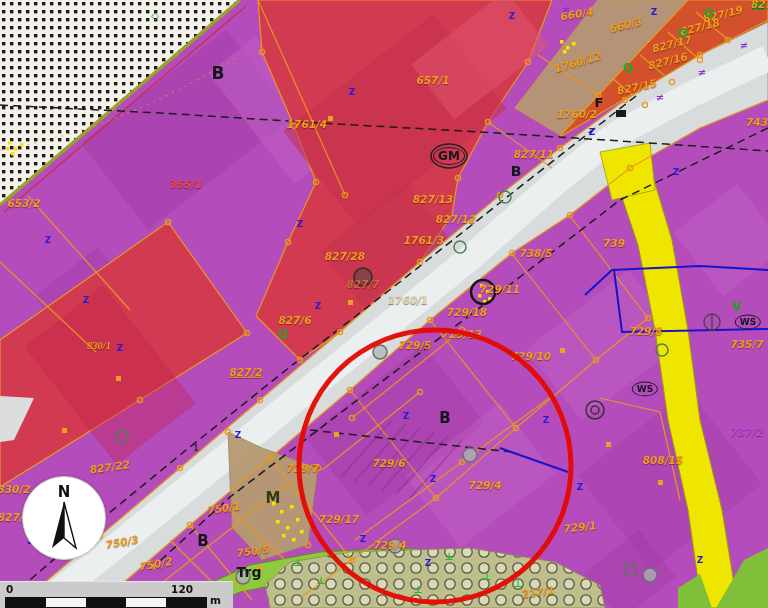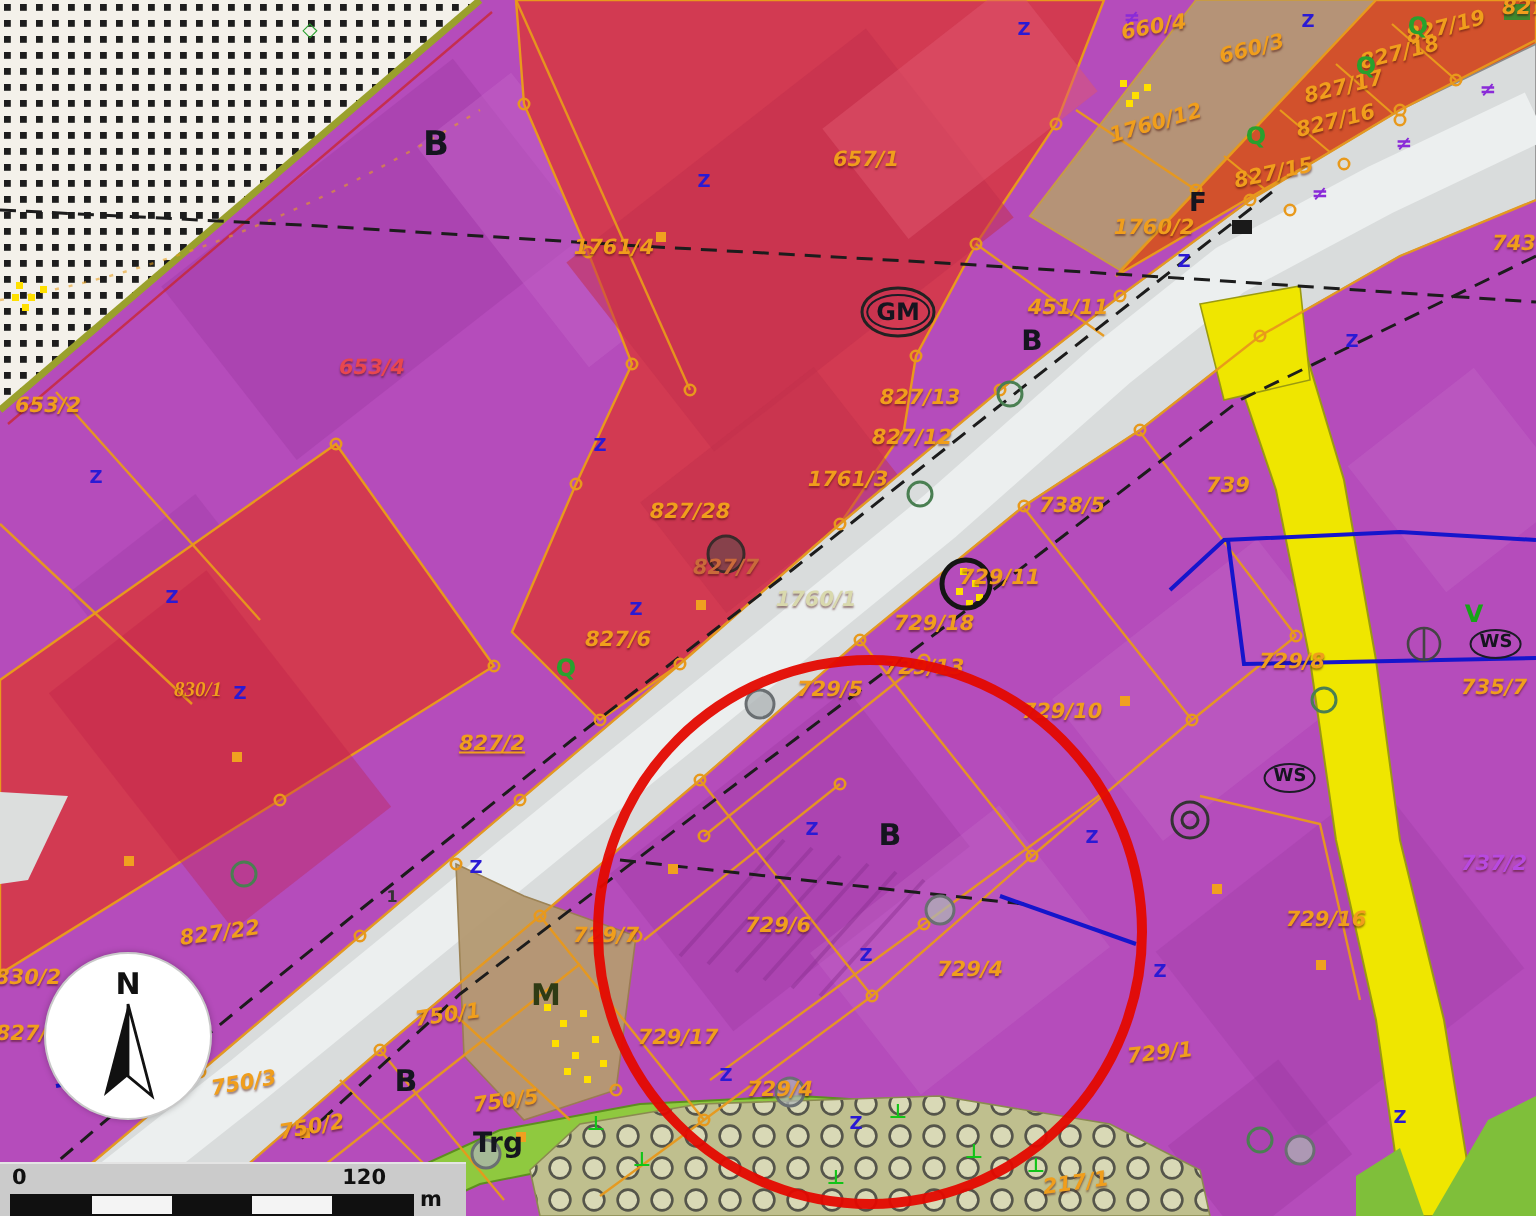--- a/index.html
+++ b/index.html
@@ -274,51 +274,51 @@
       <span class="lbl parcel" style="left: 723px; top: 14px; transform: translate(-50%, -50%) rotate(-14deg);">827/19</span>
       <span class="lbl parcel" style="left: 700px; top: 27px; transform: translate(-50%, -50%) rotate(-14deg);">827/18</span>
       <span class="lbl parcel" style="left: 672px; top: 44px; transform: translate(-50%, -50%) rotate(-14deg);">827/17</span>
       <span class="lbl parcel" style="left: 668px; top: 61px; transform: translate(-50%, -50%) rotate(-14deg);">827/16</span>
       <span class="lbl parcel" style="left: 637px; top: 87px; transform: translate(-50%, -50%) rotate(-12deg);">827/15</span>
       <span class="lbl parcel" style="left: 762px; top: 4px;">827</span>
       <span class="lbl parcel" style="left: 578px; top: 62px; transform: translate(-50%, -50%) rotate(-16deg);">1760/12</span>
       <span class="lbl parcel" style="left: 577px; top: 114px;">1760/2</span>
       <span class="lbl parcel" style="left: 433px; top: 80px;">657/1</span>
       <span class="lbl parcel" style="left: 307px; top: 124px;">1761/4</span>
-      <span class="lbl parcel" style="left: 186px; top: 184px; color: rgb(232, 71, 78);">653/4</span>
+      <span class="lbl parcel" style="left: 186px; top: 184px; color: rgb(232, 71, 78);">355/1</span>
       <span class="lbl parcel" style="left: 24px; top: 203px;">653/2</span>
-      <span class="lbl parcel" style="left: 534px; top: 154px;">451/11</span>
-      <span class="lbl parcel" style="left: 460px; top: 199px; text-align: right;">827/13</span>
+      <span class="lbl parcel" style="left: 534px; top: 154px;">827/11</span>
+      <span class="lbl parcel" style="left: 433px; top: 199px; text-align: right;">827/13</span>
       <span class="lbl parcel" style="left: 456px; top: 219px;">827/12</span>
       <span class="lbl parcel" style="left: 424px; top: 240px; text-align: center;">1761/3</span>
       <span class="lbl parcel" style="left: 345px; top: 256px;">827/28</span>
       <span class="lbl parcel" style="left: 363px; top: 284px; color: rgb(201, 106, 58);">827/7</span>
       <span class="lbl parcel" style="left: 408px; top: 300px; color: rgb(217, 217, 173);">1760/1</span>
-      <span class="lbl parcel" style="left: 309px; top: 320px;">827/6</span>
+      <span class="lbl parcel" style="left: 295px; top: 320px;">827/6</span>
       <span class="lbl parcel" style="left: 246px; top: 372px; text-decoration: underline;">827/2</span>
       <span class="lbl parcel" style="left: 99px; top: 346px; font-family: Liberation Serif, serif;">830/1</span>
       <span class="lbl parcel" style="left: 14px; top: 489px;">830/2</span>
       <span class="lbl parcel" style="left: 18px; top: 517px;">827/24</span>
       <span class="lbl parcel" style="left: 110px; top: 467px; transform: translate(-50%, -50%) rotate(-8deg);">827/22</span>
       <span class="lbl parcel" style="left: 536px; top: 253px;">738/5</span>
       <span class="lbl parcel" style="left: 614px; top: 243px;">739</span>
       <span class="lbl parcel" style="left: 757px; top: 122px;">743</span>
       <span class="lbl parcel" style="left: 500px; top: 289px;">729/11</span>
       <span class="lbl parcel" style="left: 467px; top: 312px;">729/18</span>
       <span class="lbl parcel" style="left: 462px; top: 334px;">729/13</span>
       <span class="lbl parcel" style="left: 415px; top: 345px;">729/5</span>
       <span class="lbl parcel" style="left: 531px; top: 356px;">729/10</span>
       <span class="lbl parcel" style="left: 646px; top: 331px;">729/8</span>
       <span class="lbl parcel" style="left: 747px; top: 344px;">735/7</span>
       <span class="lbl parcel" style="left: 303px; top: 468px;">729/7</span>
       <span class="lbl parcel" style="left: 389px; top: 463px;">729/6</span>
       <span class="lbl parcel" style="left: 485px; top: 485px;">729/4</span>
       <span class="lbl parcel" style="left: 339px; top: 519px;">729/17</span>
       <span class="lbl parcel" style="left: 390px; top: 545px;">729/4</span>
-      <span class="lbl parcel" style="left: 663px; top: 460px;">729/16</span>
+      <span class="lbl parcel" style="left: 663px; top: 460px;">808/15</span>
       <span class="lbl parcel" style="left: 580px; top: 527px; transform: translate(-50%, -50%) rotate(-6deg);">729/1</span>
       <span class="lbl parcel" style="left: 747px; top: 432px; color: rgb(184, 74, 224);">737/2</span>
       <span class="lbl parcel" style="left: 538px; top: 592px; transform: translate(-50%, -50%) rotate(-8deg);">217/1</span>
       <span class="lbl parcel" style="left: 224px; top: 508px; transform: translate(-50%, -50%) rotate(-8deg);">750/1</span>
       <span class="lbl parcel" style="left: 122px; top: 542px; transform: translate(-50%, -50%) rotate(-10deg);">750/3</span>
       <span class="lbl parcel" style="left: 156px; top: 564px; transform: translate(-50%, -50%) rotate(-10deg);">750/2</span>
       <span class="lbl parcel" style="left: 150px; top: 589px; transform: translate(-50%, -50%) rotate(-8deg);">750/4</span>
       <span class="lbl parcel" style="left: 253px; top: 551px; transform: translate(-50%, -50%) rotate(-8deg);">750/5</span>
       <span class="lbl zone" style="left: 218px; top: 73px; font-size: 17px;">B</span>
       <span class="lbl zone" style="left: 516px; top: 171px; font-size: 14px;">B</span>

